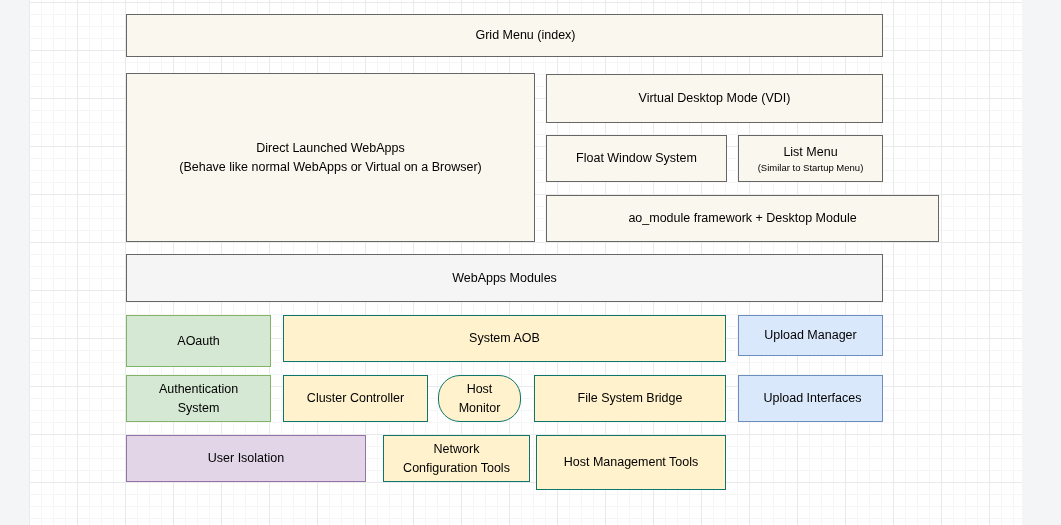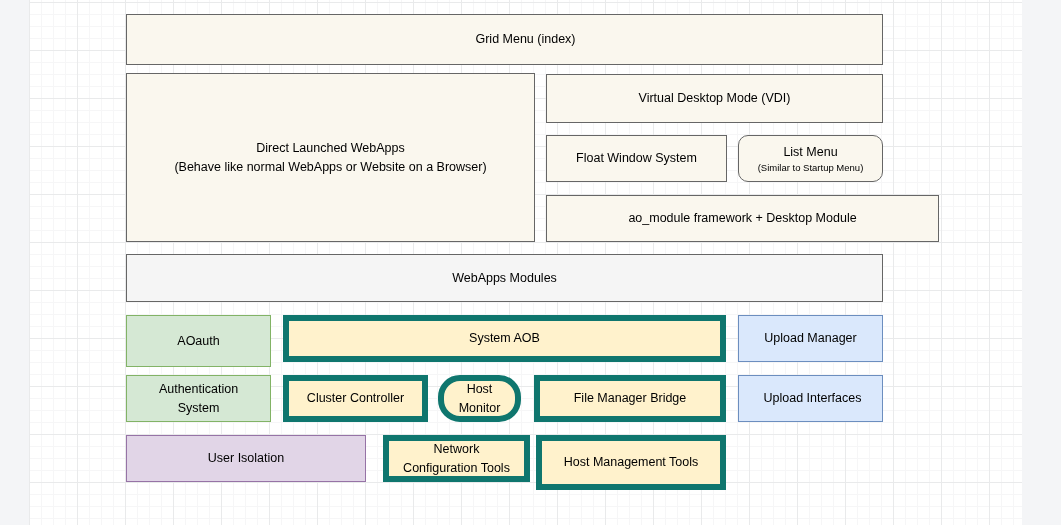--- a/index.html
+++ b/index.html
@@ -41,88 +41,88 @@
     line-height: 1.45;
     padding: 2px 6px;
   }
   .lbl { white-space: pre-line; }
   .sublbl { font-size: 9.5px; white-space: pre-line; }
   
   .cream { background: #faf7ee; border: 1.5px solid #666666; }
   .grayfill { background: #f5f5f5; border: 1.5px solid #666666; }
   
   .green  { background: #d5e8d4; border: 1px solid #82b366; }
-  .yellow { background: #fff2cc; border: 6px solid #0f766e; }
+  .yellow { background: #fff2cc; border: 1px solid #0f766e; }
   .blue   { background: #dae8fc; border: 1px solid #6c8ebf; }
   .purple { background: #e1d5e7; border: 1px solid #9673a6; }
 </style>
 </head>
 <body>
 
 <div class="screen">
   <div class="canvas"></div>
 
-  <div class="shape cream" style="left:126px; top:14px; width:757px; height:51px;padding-left:48px;">
+  <div class="shape cream" style="left:126px; top:14px; width:757px; height:43px;padding-left:48px;">
     <span class="lbl">Grid Menu (index)</span>
   </div>
 
   <div class="shape cream" style="left:126px; top:73px; width:409px; height:169px;">
     <span class="lbl">Direct Launched WebApps
-(Behave like normal WebApps or Website on a Browser)</span>
+(Behave like normal WebApps or Virtual on a Browser)</span>
   </div>
 
   <div class="shape cream" style="left:546px; top:74px; width:337px; height:49px;">
     <span class="lbl">Virtual Desktop Mode (VDI)</span>
   </div>
 
   <div class="shape cream" style="left:546px; top:135px; width:181px; height:47px;">
     <span class="lbl">Float Window System</span>
   </div>
 
-  <div class="shape cream" style="left:738px; top:135px; width:145px; height:47px;border-radius:10px;">
+  <div class="shape cream" style="left:738px; top:135px; width:145px; height:47px;">
     <span class="lbl">List Menu</span>
     <span class="sublbl">(Similar to Startup Menu)</span>
   </div>
 
   <div class="shape cream" style="left:546px; top:195px; width:393px; height:47px;">
     <span class="lbl">ao_module framework + Desktop Module</span>
   </div>
 
   <div class="shape grayfill" style="left:126px; top:254px; width:757px; height:48px;">
     <span class="lbl">WebApps Modules</span>
   </div>
 
   <div class="shape green" style="left:126px; top:315px; width:145px; height:52px;">
     <span class="lbl">AOauth</span>
   </div>
 
   <div class="shape yellow" style="left:283px; top:315px; width:443px; height:47px;">
     <span class="lbl">System AOB</span>
   </div>
 
-  <div class="shape blue" style="left:738px; top:315px; width:145px; height:47px;">
+  <div class="shape blue" style="left:738px; top:315px; width:145px; height:41px;">
     <span class="lbl">Upload Manager</span>
   </div>
 
   <div class="shape green" style="left:126px; top:375px; width:145px; height:47px;">
     <span class="lbl">Authentication
 System</span>
   </div>
 
   <div class="shape yellow" style="left:283px; top:375px; width:145px; height:47px;">
     <span class="lbl">Cluster Controller</span>
   </div>
 
   <div class="shape yellow" style="left:438px; top:375px; width:83px; height:47px;border-radius:22px;">
     <span class="lbl">Host
 Monitor</span>
   </div>
 
   <div class="shape yellow" style="left:534px; top:375px; width:192px; height:47px;">
-    <span class="lbl">File Manager Bridge</span>
+    <span class="lbl">File System Bridge</span>
   </div>
 
   <div class="shape blue" style="left:738px; top:375px; width:145px; height:47px;padding-left:10px;">
     <span class="lbl">Upload Interfaces</span>
   </div>
 
   <div class="shape yellow" style="left:383px; top:435px; width:147px; height:47px;">
     <span class="lbl">Network
 Configuration Tools</span>
   </div>

